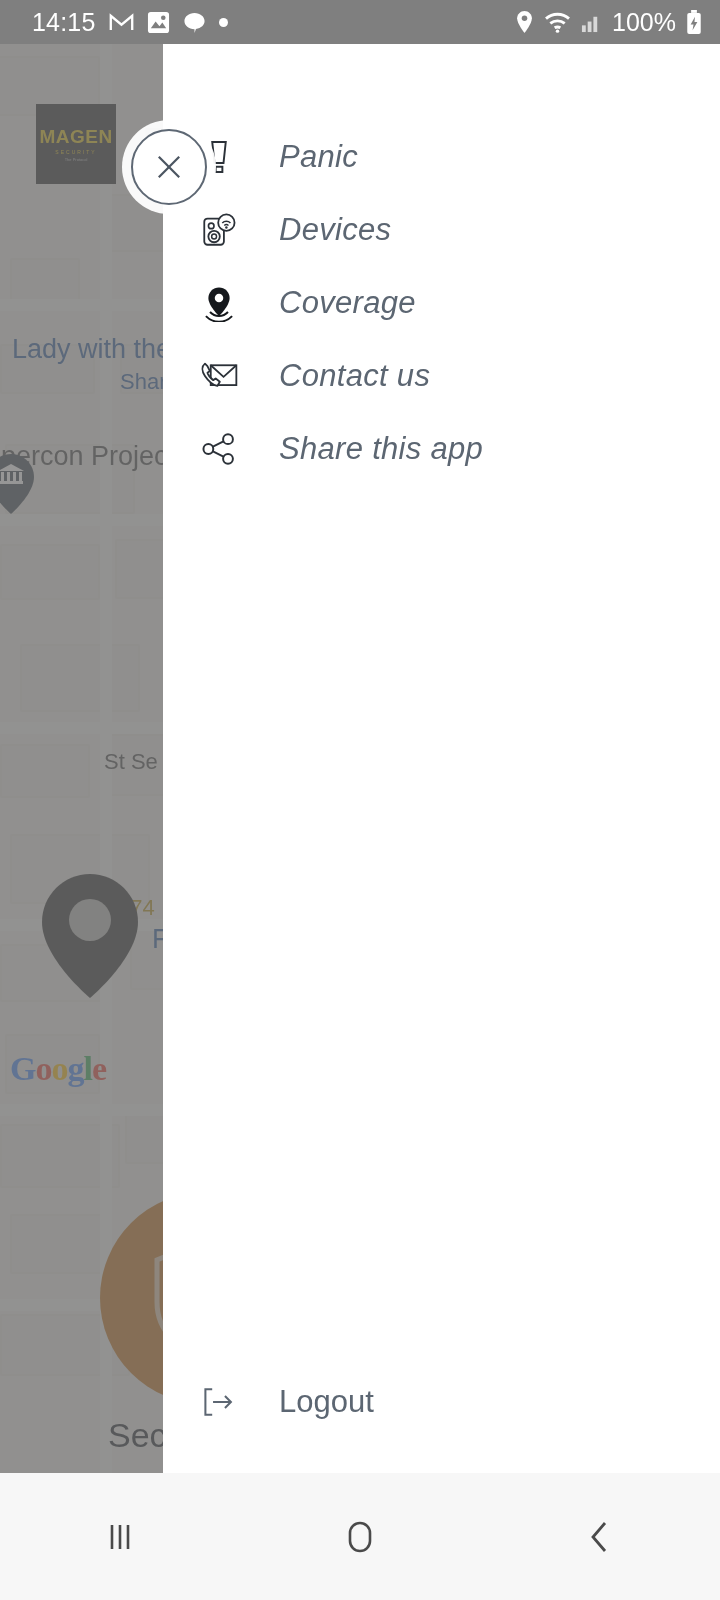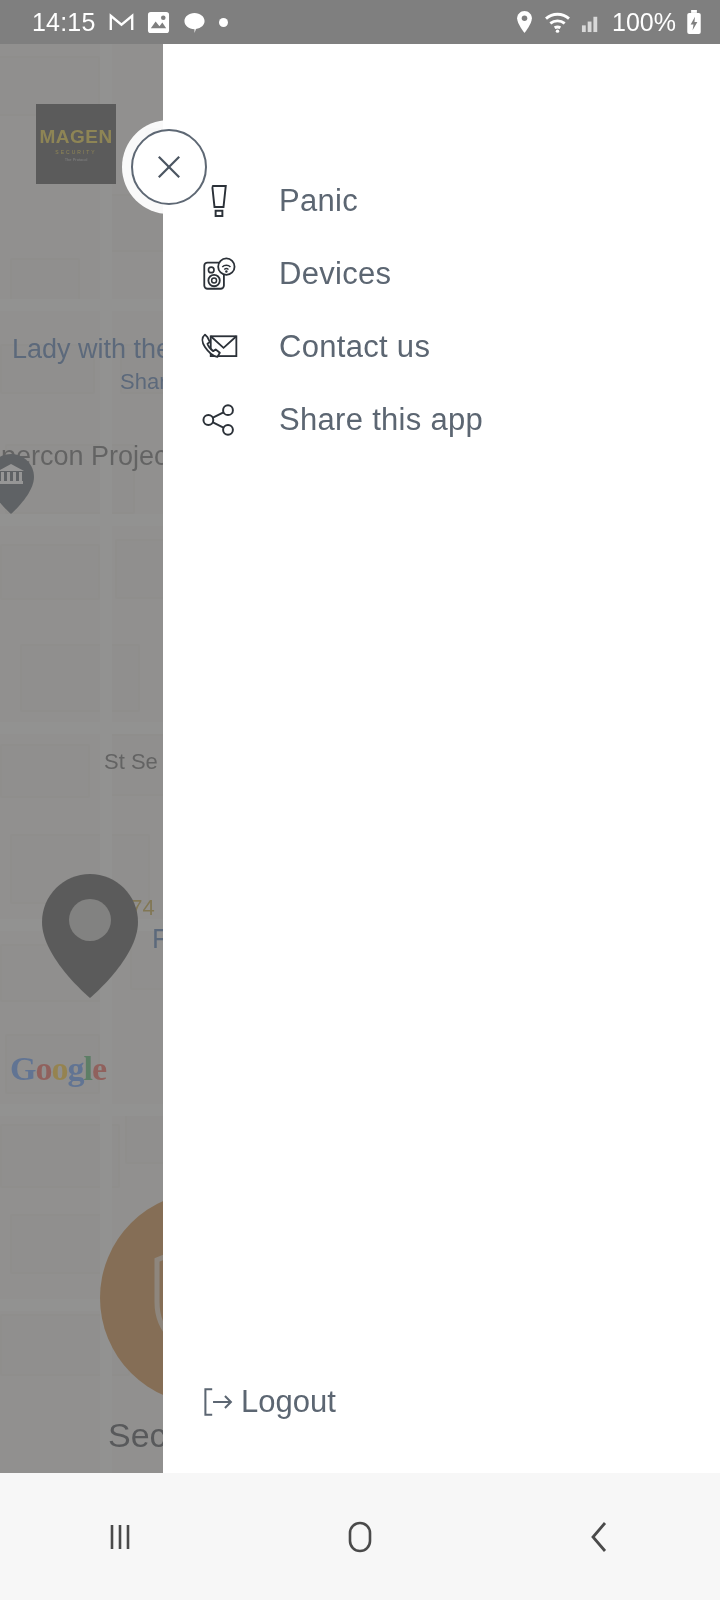--- a/index.html
+++ b/index.html
@@ -122,21 +122,21 @@
   }
 
   
   .drawer {
     position:absolute; top:44px; left:163px;
     width:557px; height:1430px;
     background:#ffffff;
     z-index:20;
     display:flex; flex-direction:column;
   }
-  .drawer-menu { padding-top:120px; }
+  .drawer-menu { padding-top:76px;font-style:italic; }
 
   .menu-item {
     display:flex; align-items:center;
     height:73px;
     padding-left:34px;
     gap:38px;
   }
   .menu-icon {
     width:44px; height:44px;
     display:flex; align-items:center; justify-content:center;
@@ -154,21 +154,21 @@
   }
   .version-line {
     font-size:30px; color:#1d2126;
     font-family:"Liberation Sans", sans-serif;
     line-height:1.42;
   }
 
   .logout-row {
     position:absolute;
     bottom:42px; left:34px;
-    display:flex; align-items:center; 
+    display:flex; align-items:center; gap:38px;
     height:60px;
   }
   .logout-label {
     font-size:31px; color:#5c6672;
     font-family:"Liberation Sans", sans-serif;
   }
 
   
   .close-fab {
     position:absolute;
@@ -311,20 +311,31 @@
             <circle cx="16" cy="30" r="3" fill="none" stroke="#2b3138" stroke-width="1.8"></circle>
             <circle cx="31" cy="13" r="10" fill="#ffffff" stroke="#2b3138" stroke-width="2.2"></circle>
             <path d="M26 13.5 a7 7 0 0 1 10 0" fill="none" stroke="#2b3138" stroke-width="1.9"></path>
             <path d="M28.4 16.4 a4 4 0 0 1 5.2 0" fill="none" stroke="#2b3138" stroke-width="1.7"></path>
             <circle cx="31" cy="19" r="1.5" fill="#2b3138"></circle>
           </svg>
         </span>
         <span class="menu-label">Devices</span>
       </div>
 
+      <div class="menu-item">
+        <span class="menu-icon">
+          <svg viewBox="0 0 44 46" width="36" height="38">
+            <path d="M22 4c-7.2 0-13 5.8-13 13 0 9.7 13 22 13 22s13-12.3 13-22c0-7.2-5.8-13-13-13z" fill="#15181c"></path>
+            <circle cx="22" cy="17" r="5.2" fill="#ffffff"></circle>
+            <path d="M11 34 a15 15 0 0 0 22 0" fill="none" stroke="#15181c" stroke-width="2.4"></path>
+            <path d="M6 39 a22 22 0 0 0 32 0" fill="none" stroke="#15181c" stroke-width="2.4"></path>
+          </svg>
+        </span>
+        <span class="menu-label">Coverage</span>
+      </div>
 
 
       <div class="menu-item">
         <span class="menu-icon">
           <svg viewBox="0 0 46 40" width="38" height="34">
             <rect x="13" y="7" width="31" height="24" fill="#ffffff" stroke="#2b3138" stroke-width="2.2"></rect>
             <path d="M13 7 L28.5 21 L44 7" fill="none" stroke="#2b3138" stroke-width="2.2"></path>
             <path d="M6 5 c-4 3 -4 9 0 15 c4 6 10 11 15 12 l3-5 l-5-4 l-3 2 c-3-2 -6-6 -7-9 l3-2 l-3-6 z" fill="#ffffff" stroke="#2b3138" stroke-width="2.2" stroke-linejoin="round"></path>
           </svg>
         </span>

